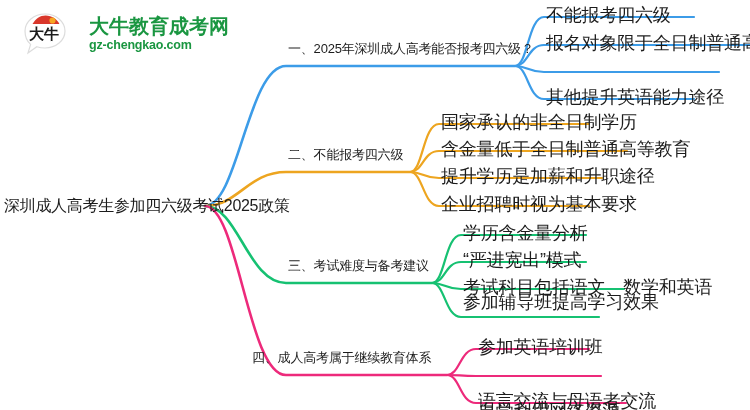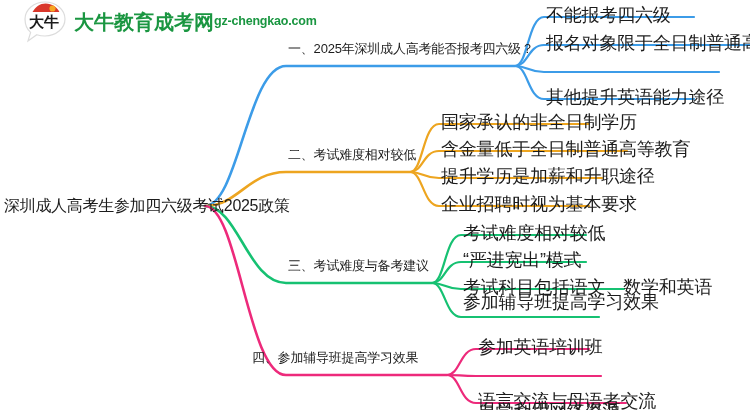--- a/index.html
+++ b/index.html
@@ -17,34 +17,34 @@
   #mindmap-root {
     position: absolute;
     left: 0; top: 0;
     width: 750px;
     height: 410px;
   }
   
   .logo-block {
     position: absolute;
     left: 22px;
-    top: 0;
+    top: 12px;
     display: flex;
     align-items: center;
-    gap: 6px;
+    gap: 21px;
   }
   .logo-mark {
     position: relative;
     width: 46px;
     height: 44px;
     flex: 0 0 auto;
   }
   .logo-text-wrap {
     display: flex;
-    flex-direction: row;
+    flex-direction: column;
     justify-content: center;
     line-height: 1;
   }
   .logo-title {
     font-size: 20px;
     font-weight: bold;
     color: #1a9641;
     letter-spacing: 0px;
     white-space: nowrap;
   }
@@ -144,30 +144,30 @@
     </span>
   </div>
 
   <div class="root-node">深圳成人高考生参加四六级考试2025政策</div>
 
   <div class="branch-label" style="left:288px; top:40px;">一、2025年深圳成人高考能否报考四六级？</div>
   <div class="leaf-label" style="left:546px; top:3px;">不能报考四六级</div>
   <div class="leaf-label" style="left:546px; top:31px;">报名对象限于全日制普通高等院校在校生</div>
   <div class="leaf-label" style="left:546px; top:85px;">其他提升英语能力途径</div>
 
-  <div class="branch-label" style="left:288px; top:146px;">二、考试难度相对较低</div>
+  <div class="branch-label" style="left:288px; top:146px;">二、不能报考四六级</div>
   <div class="leaf-label" style="left:441px; top:110px;">国家承认的非全日制学历</div>
   <div class="leaf-label" style="left:441px; top:137px;">含金量低于全日制普通高等教育</div>
   <div class="leaf-label" style="left:441px; top:164px;">提升学历是加薪和升职途径</div>
   <div class="leaf-label" style="left:441px; top:192px;">企业招聘时视为基本要求</div>
 
   <div class="branch-label" style="left:288px; top:257px;">三、考试难度与备考建议</div>
-  <div class="leaf-label" style="left:463px; top:221px;">考试难度相对较低</div>
+  <div class="leaf-label" style="left:463px; top:221px;">学历含金量分析</div>
   <div class="leaf-label" style="left:463px; top:248px;">“严进宽出”模式</div>
   <div class="leaf-label" style="left:463px; top:275px;">考试科目包括语文、数学和英语</div>
   <div class="leaf-label" style="left:463px; top:290px;">参加辅导班提高学习效果</div>
 
-  <div class="branch-label" style="left:252px; top:349px;">四、参加辅导班提高学习效果</div>
+  <div class="branch-label" style="left:252px; top:349px;">四、成人高考属于继续教育体系</div>
   <div class="leaf-label" style="left:478px; top:335px;">参加英语培训班</div>
   <div class="leaf-label" style="left:478px; top:362px;margin-top:37px;">自学利用网络资源</div>
   <div class="leaf-label" style="left:478px; top:389px;">语言交流与母语者交流</div>
 
 </div>
 
 </body></html>

